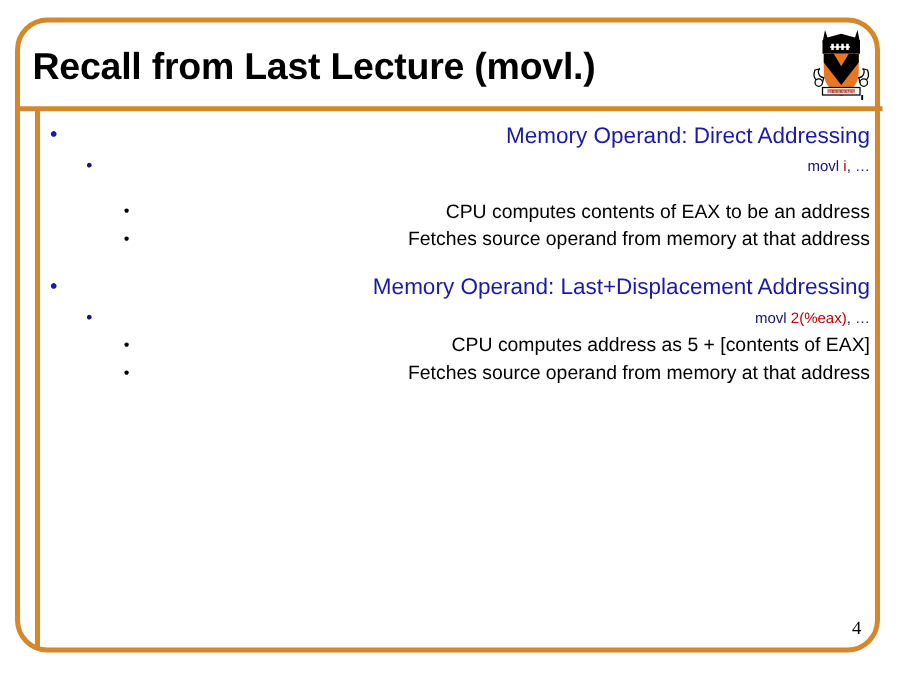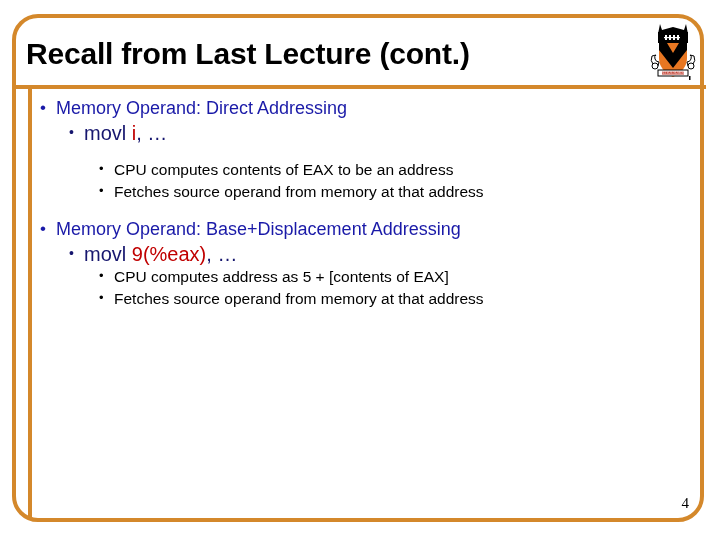--- a/index.html
+++ b/index.html
@@ -84,20 +84,21 @@
   
   .body-content {
     position: absolute;
     left: 36px;
     top: 96px;
     width: 660px;
   }
 
   .section {
     margin-bottom: 14px;
+    text-align: right;
   }
   .section:last-child { margin-bottom: 0; }
 
   ul.lvl1, ul.lvl2, ul.lvl3 {
     list-style: none;
     margin: 0;
     padding: 0;
   }
 
   
@@ -119,21 +120,21 @@
     font-size: 17px;
     line-height: 25px;
   }
 
   
   ul.lvl2 { margin-top: 1px; }
   li.l2 {
     position: relative;
     padding-left: 48px;
     color: #16166E;
-    font-size: 20px;
+    font-size: 12px;
     line-height: 23px;
     white-space: nowrap;
   }
   li.l2::before {
     content: "\2022";
     position: absolute;
     left: 33px;
     top: -1px;
     color: #16166E;
     font-size: 14px;
@@ -176,21 +177,21 @@
 </head>
 <body>
 
 <div id="slide">
 
   <div class="outer-frame"></div>
   <div class="title-divider"></div>
   <div class="body-rule"></div>
 
   <div class="title-area">
-    <div class="title-text">Recall from Last Lecture (cont.)</div>
+    <div class="title-text">Recall from Last Lecture (movl.)</div>
   </div>
 
   <div class="logo">
     <svg width="50" height="64" viewBox="0 0 50 64" xmlns="http://www.w3.org/2000/svg">
 
       <path d="M12 4 L14 10 L25 7 L36 10 L38 4 L40 14 L10 14 Z" fill="#000000"></path>
       <rect x="10" y="12" width="30" height="11" fill="#000000"></rect>
 
       <g fill="#ffffff">
         <rect x="17" y="15" width="2" height="5"></rect>
@@ -236,25 +237,25 @@
     <div class="section">
       <ul class="lvl3">
         <li class="l3">CPU computes contents of EAX to be an address</li>
         <li class="l3">Fetches source operand from memory at that address</li>
       </ul>
     </div>
 
     <div class="section">
       <ul class="lvl1">
         <li class="l1">
-          <span class="btxt">Memory Operand: Base+Displacement Addressing</span>
+          <span class="btxt">Memory Operand: Last+Displacement Addressing</span>
         </li>
       </ul>
       <ul class="lvl2">
-        <li class="l2"><span>movl </span><span class="accent-red">9(%eax)</span><span class="code-rest">, …</span></li>
+        <li class="l2"><span>movl </span><span class="accent-red">2(%eax)</span><span class="code-rest">, …</span></li>
       </ul>
       <ul class="lvl3">
         <li class="l3">CPU computes address as 5 + [contents of EAX]</li>
         <li class="l3">Fetches source operand from memory at that address</li>
       </ul>
     </div>
 
   </div>
 
   <div class="page-number">4</div>

